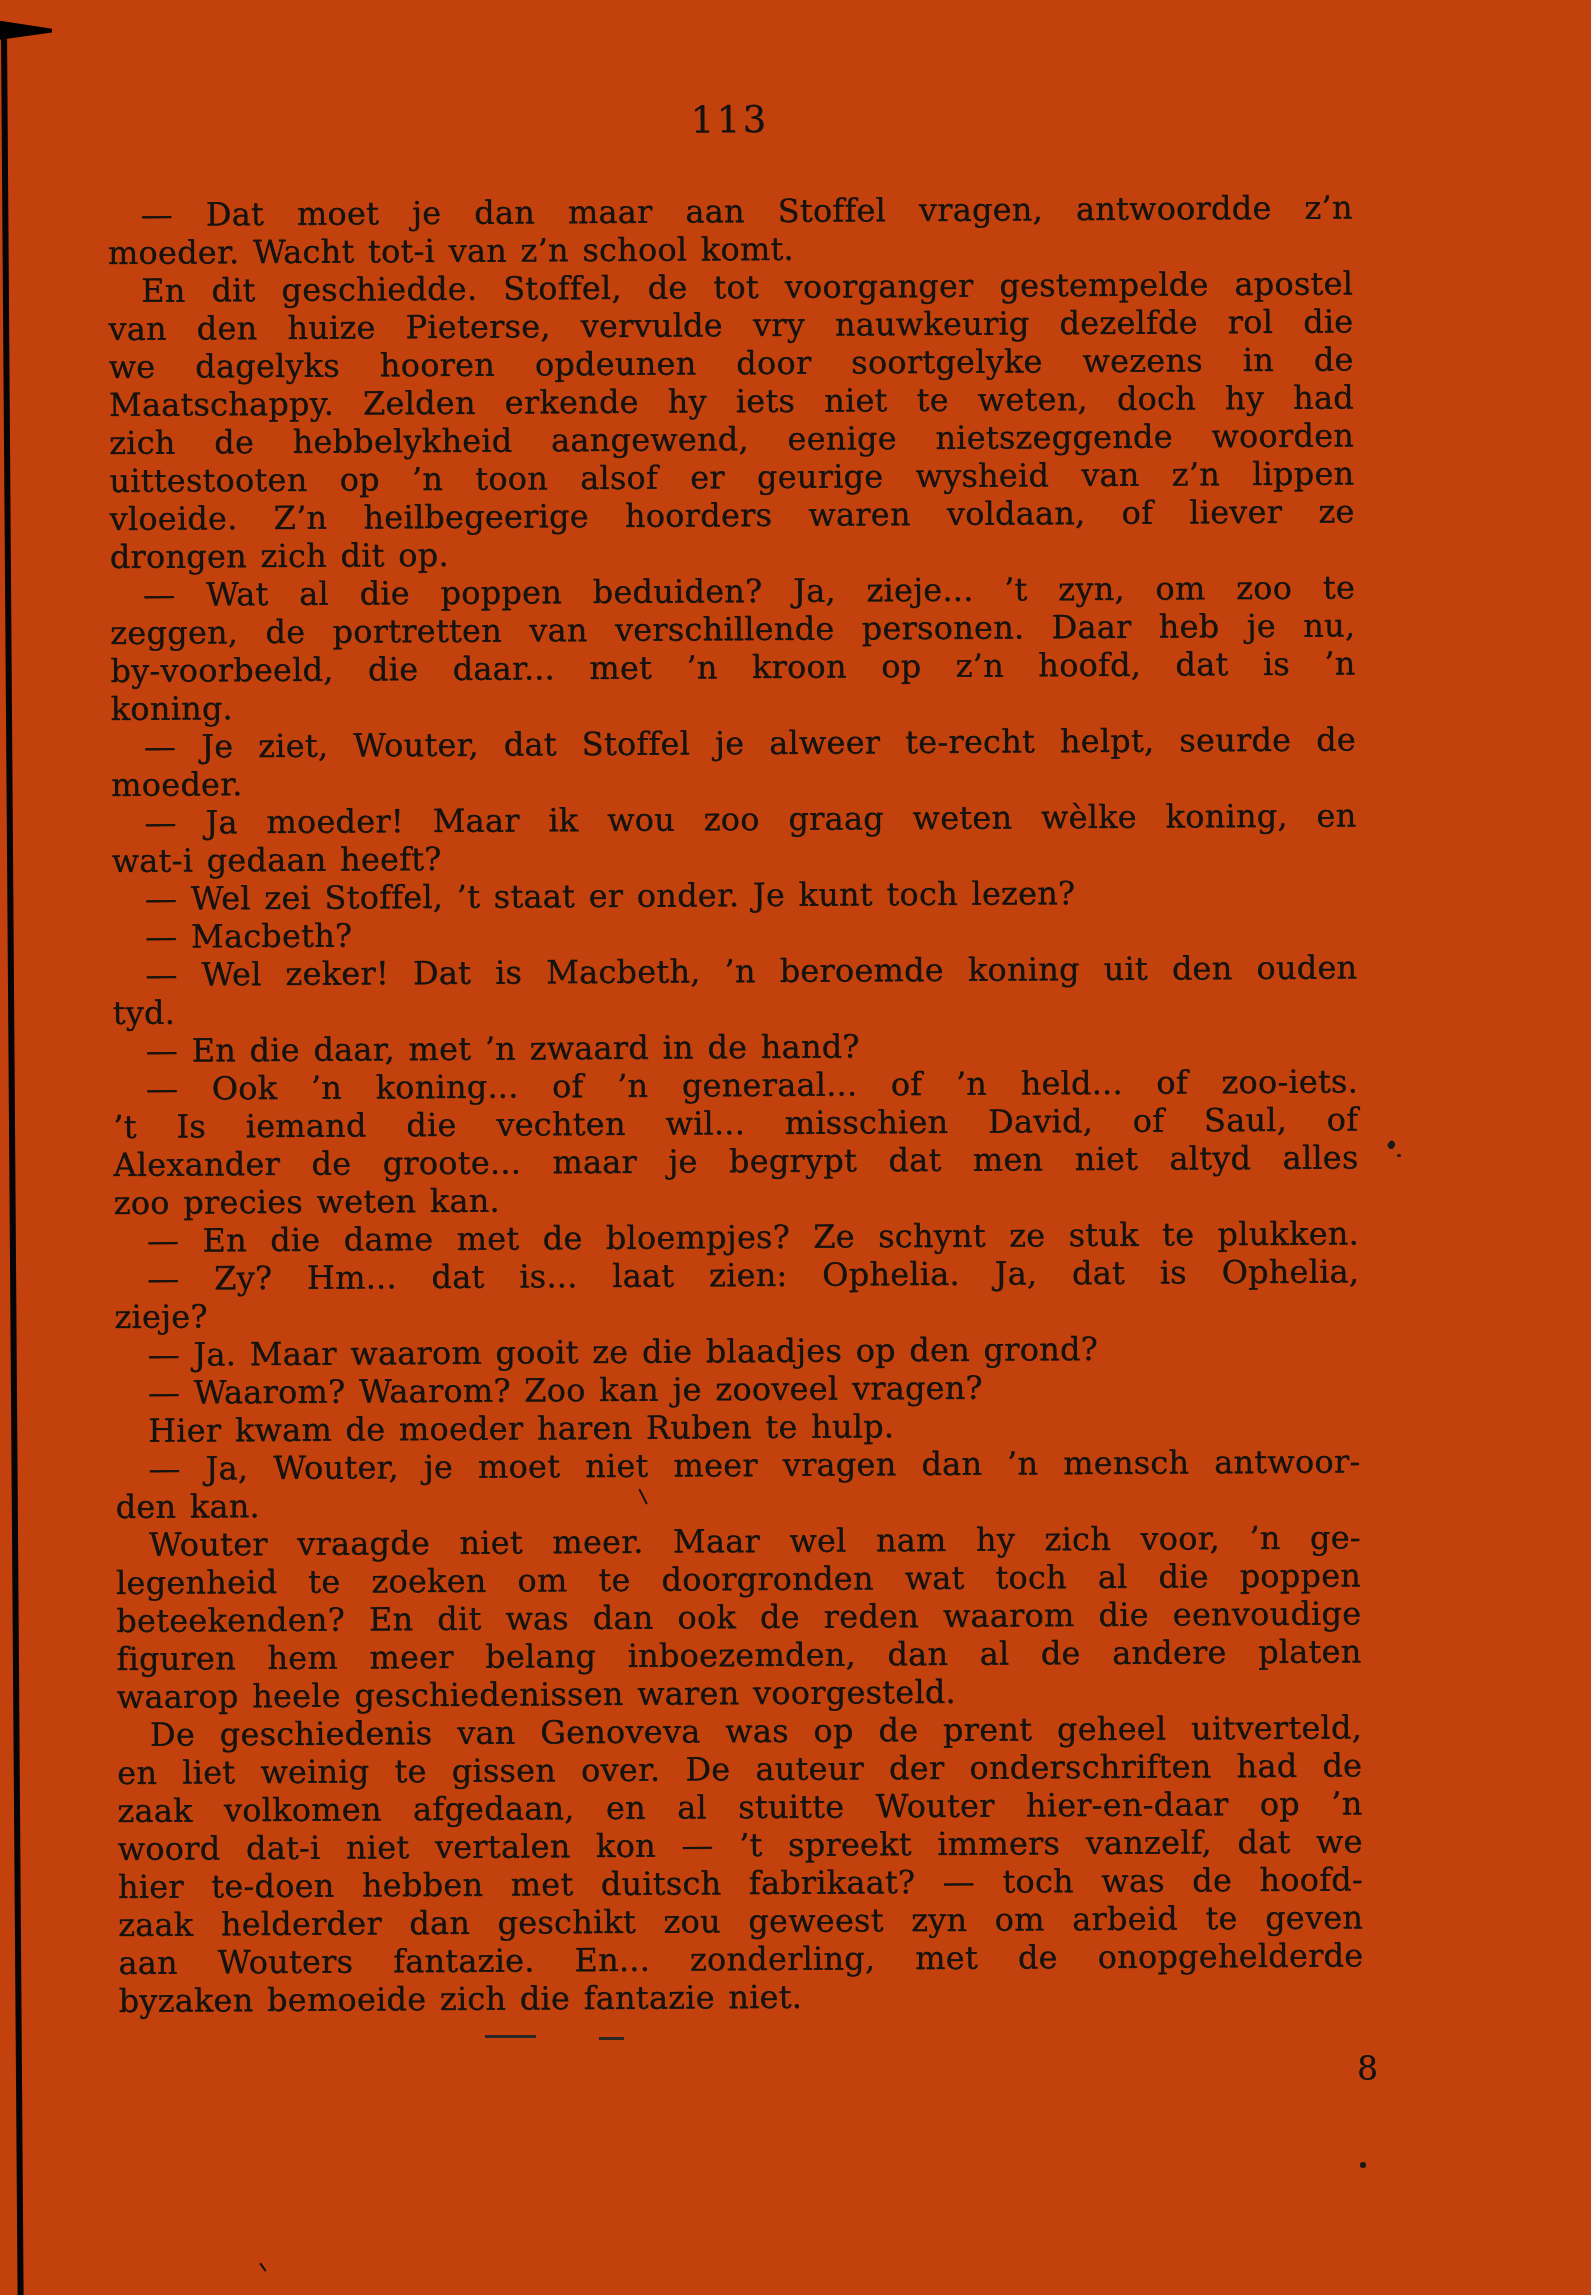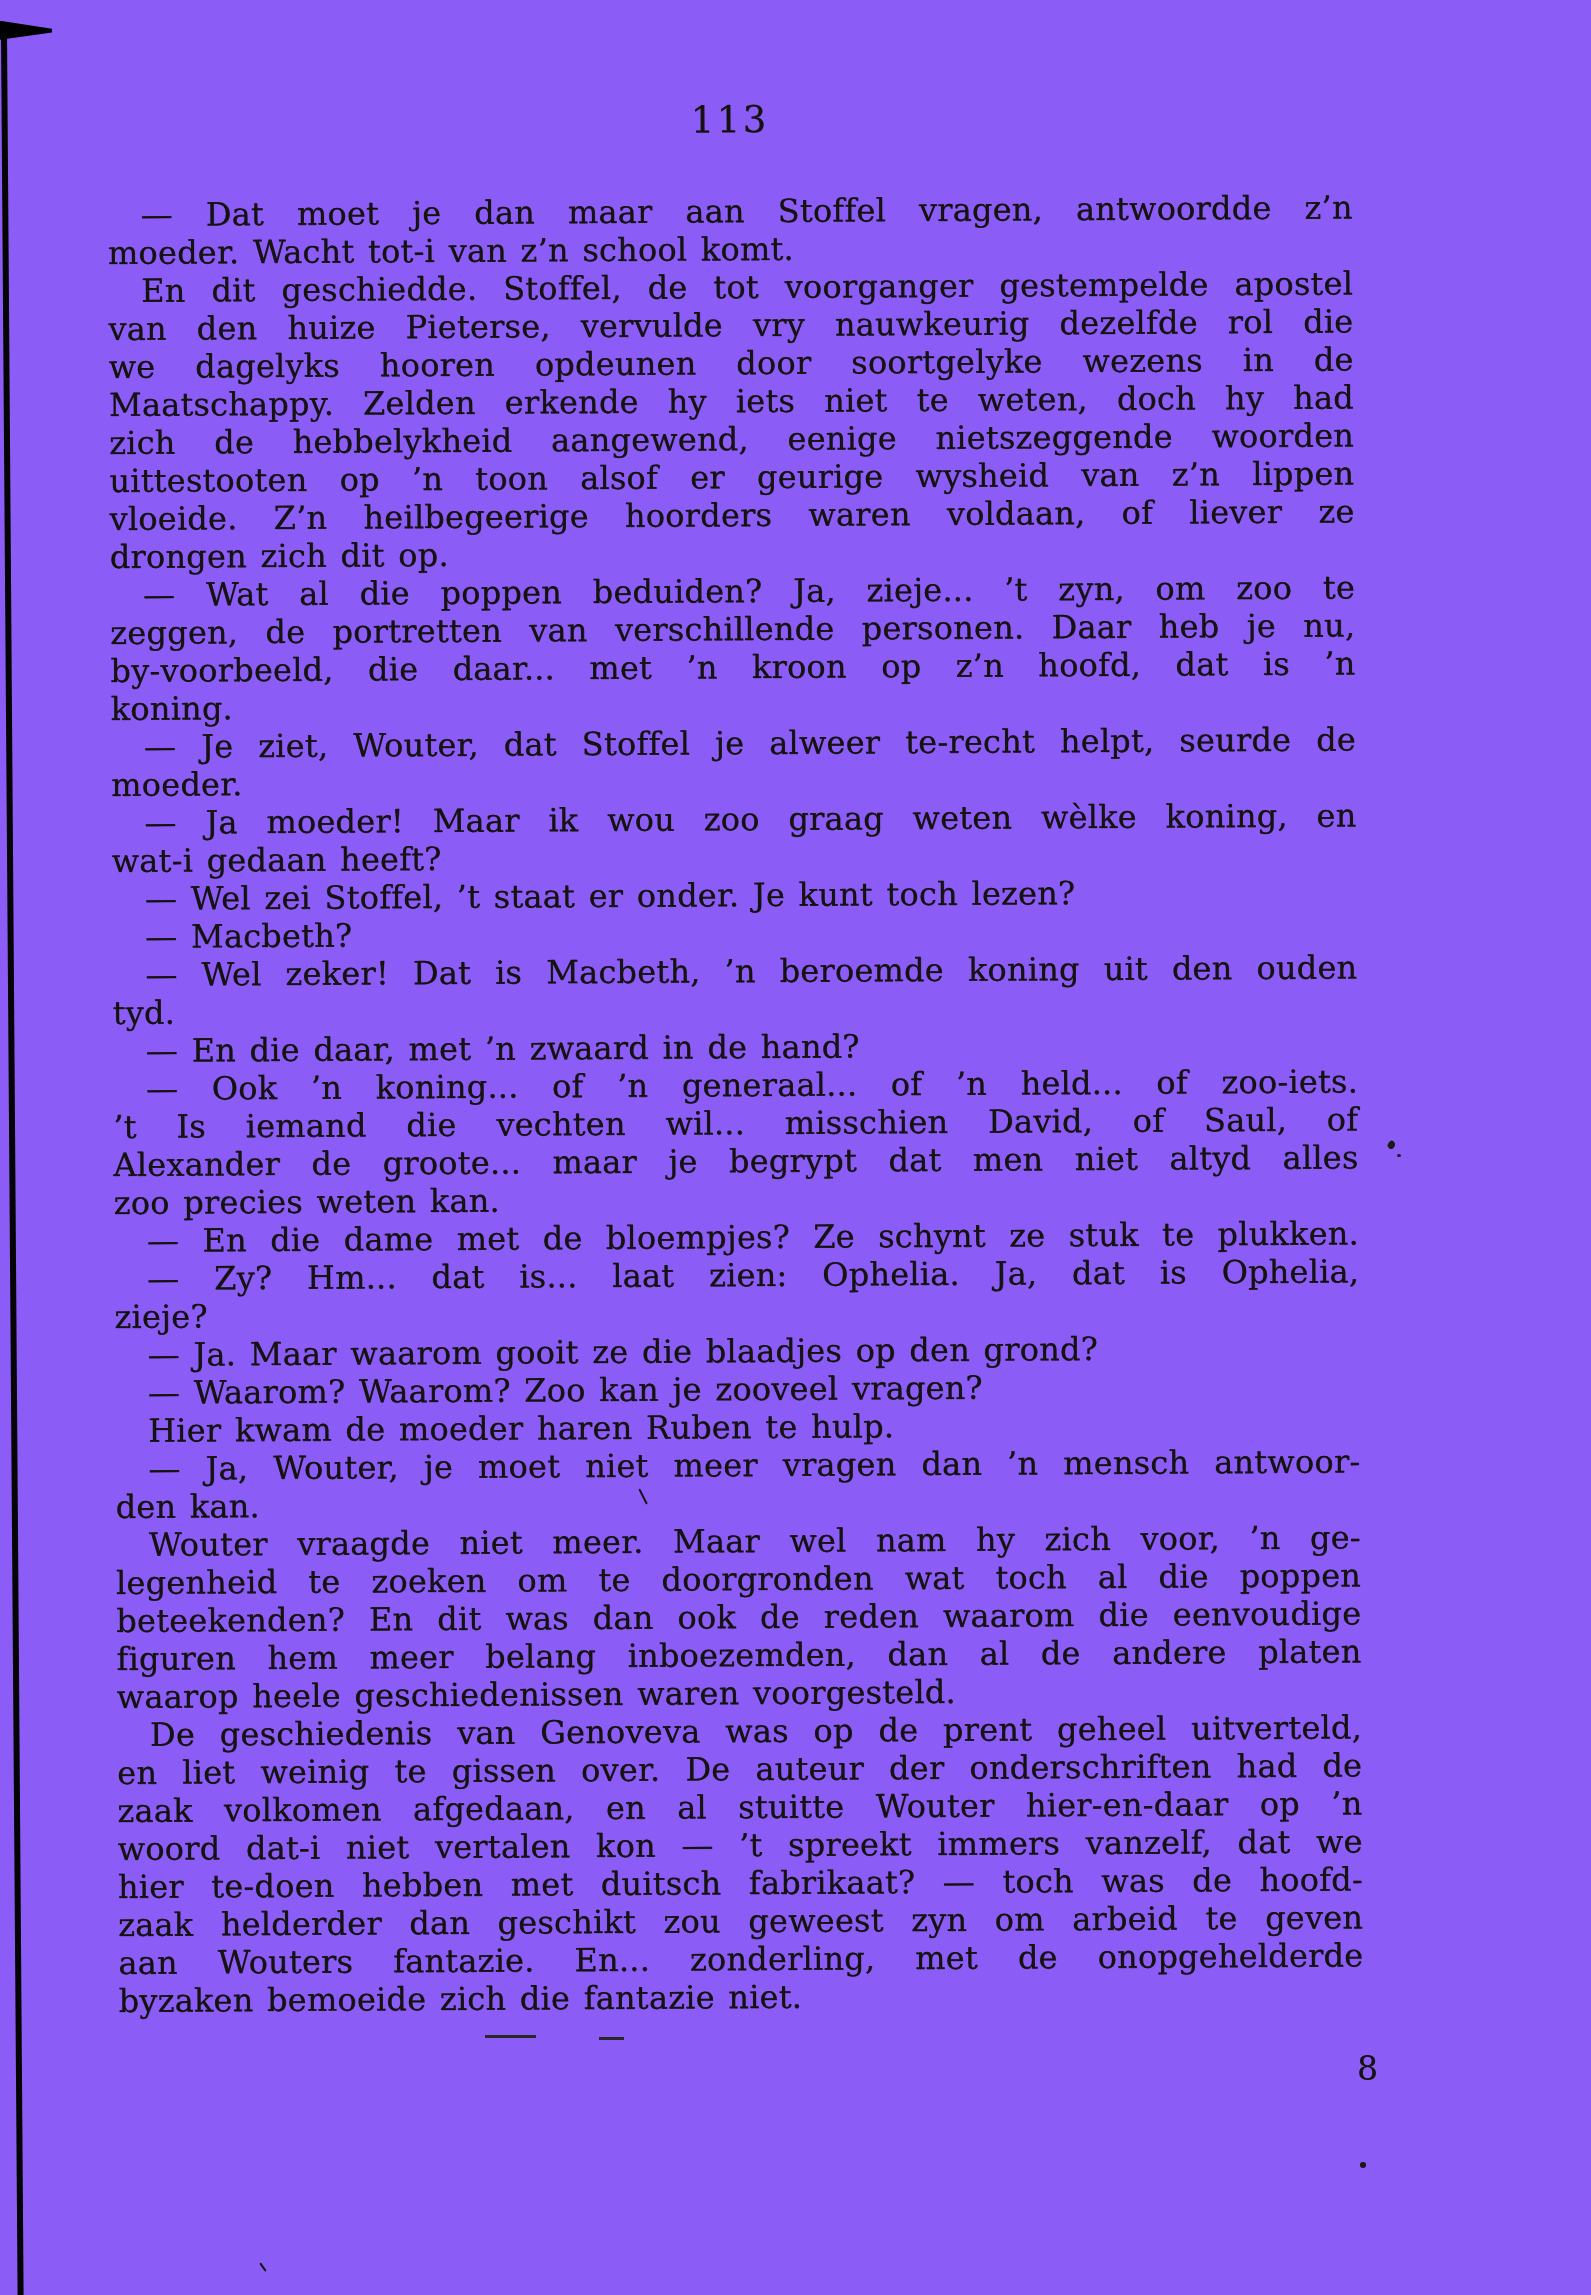--- a/index.html
+++ b/index.html
@@ -9,21 +9,21 @@
   }
   body {
     width: 1591px;
     height: 2295px;
     background: #ffffff;
   }
   .page {
     position: relative;
     width: 1591px;
     height: 2295px;
-    background: #8b5cf6;
+    background: #c2410c;
     overflow: hidden;
     font-family: "DejaVu Serif", "Liberation Serif", serif;
     color: #15130f;
   }
 
   
   .corner-wedge {
     position: absolute;
     left: 0;
     top: 20.7px;

